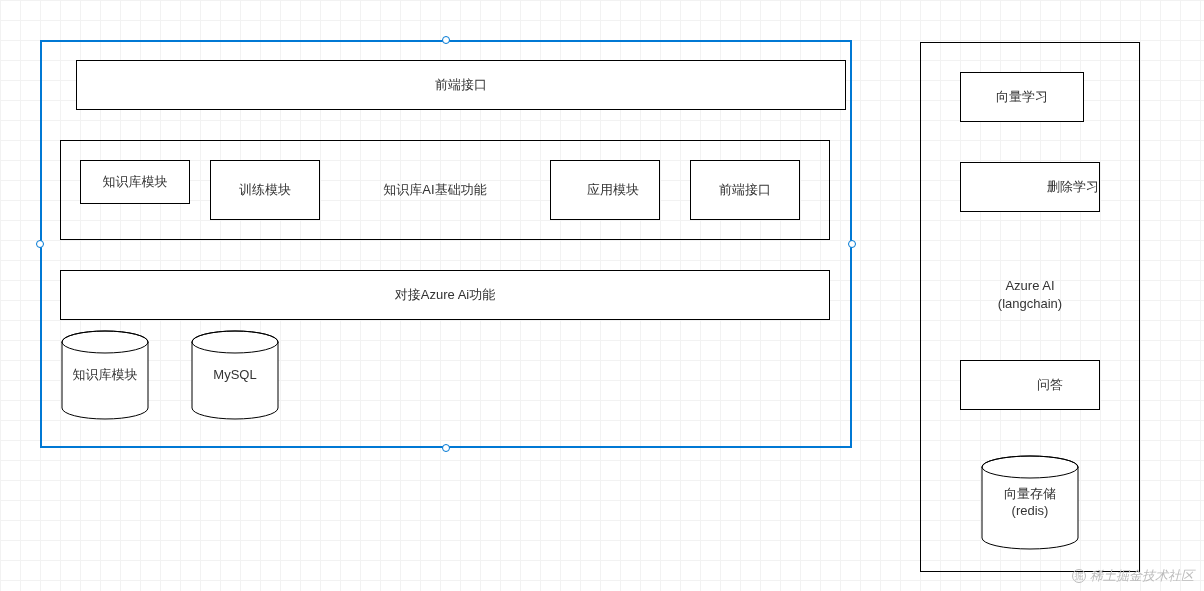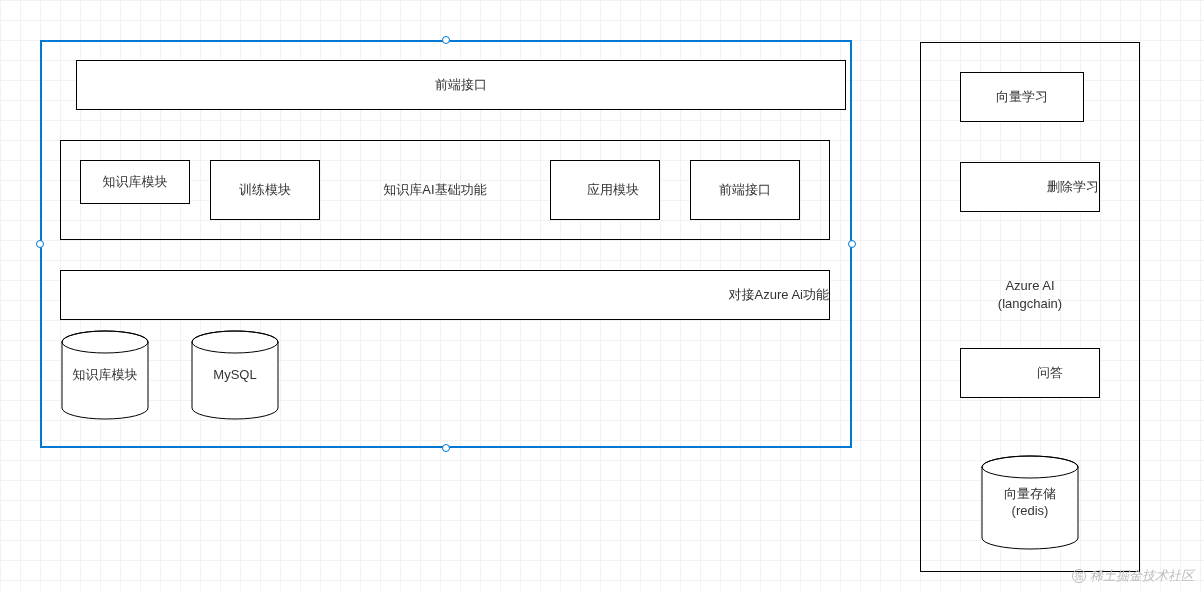--- a/index.html
+++ b/index.html
@@ -97,21 +97,21 @@
 <div class="box" style="left:340px; top:160px; width:190px; height:60px; border:none; background:transparent;">
   <span>知识库AI基础功能</span>
 </div>
 <div class="box" style="left:550px; top:160px; width:110px; height:60px;padding-left:16px;">
   <span>应用模块</span>
 </div>
 <div class="box" style="left:690px; top:160px; width:110px; height:60px;">
   <span>前端接口</span>
 </div>
 
-<div class="box" style="left:60px; top:270px; width:770px; height:50px;justify-content:flex-end;">
+<div class="box" style="left:60px; top:270px; width:770px; height:50px;">
   <span>对接Azure Ai功能</span>
 </div>
 
 <div class="cyl" style="left:60px; top:330px; width:90px; height:90px;">
   <svg viewBox="0 0 90 90">
     <ellipse cx="45" cy="12" rx="43" ry="11" fill="#fff" stroke="#000"></ellipse>
     <path d="M2 12 L2 78 A43 11 0 0 0 88 78 L88 12" fill="#fff" stroke="#000"></path>
     <ellipse cx="45" cy="12" rx="43" ry="11" fill="none" stroke="#000"></ellipse>
   </svg>
   <span>知识库模块</span>
@@ -131,21 +131,21 @@
 <div class="box" style="left:960px; top:72px; width:124px; height:50px;">
   <span>向量学习</span>
 </div>
 <div class="box" style="left:960px; top:162px; width:140px; height:50px;justify-content:flex-end;">
   <span>删除学习</span>
 </div>
 <div class="box" style="left:960px; top:260px; width:140px; height:70px; border:none; background:transparent; white-space:pre-line;">
   <span>Azure AI
 (langchain)</span>
 </div>
-<div class="box" style="left:960px; top:348px; width:140px; height:50px;padding-left:40px;">
+<div class="box" style="left:960px; top:360px; width:140px; height:50px;padding-left:40px;">
   <span>问答</span>
 </div>
 
 <div class="cyl" style="left:980px; top:455px; width:100px; height:95px;">
   <svg viewBox="0 0 100 95">
     <ellipse cx="50" cy="12" rx="48" ry="11" fill="#fff" stroke="#000"></ellipse>
     <path d="M2 12 L2 83 A48 11 0 0 0 98 83 L98 12" fill="#fff" stroke="#000"></path>
     <ellipse cx="50" cy="12" rx="48" ry="11" fill="none" stroke="#000"></ellipse>
   </svg>
   <span style="white-space:pre-line;">向量存储

